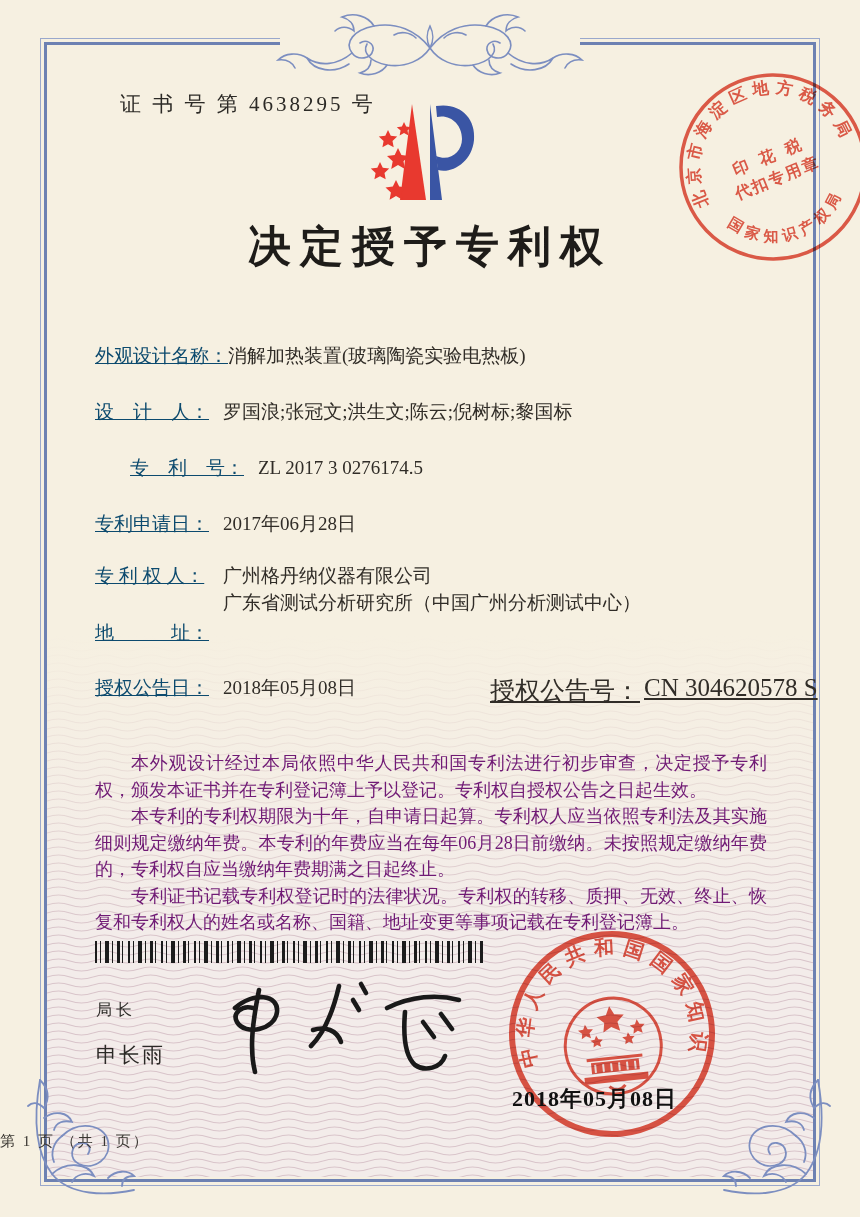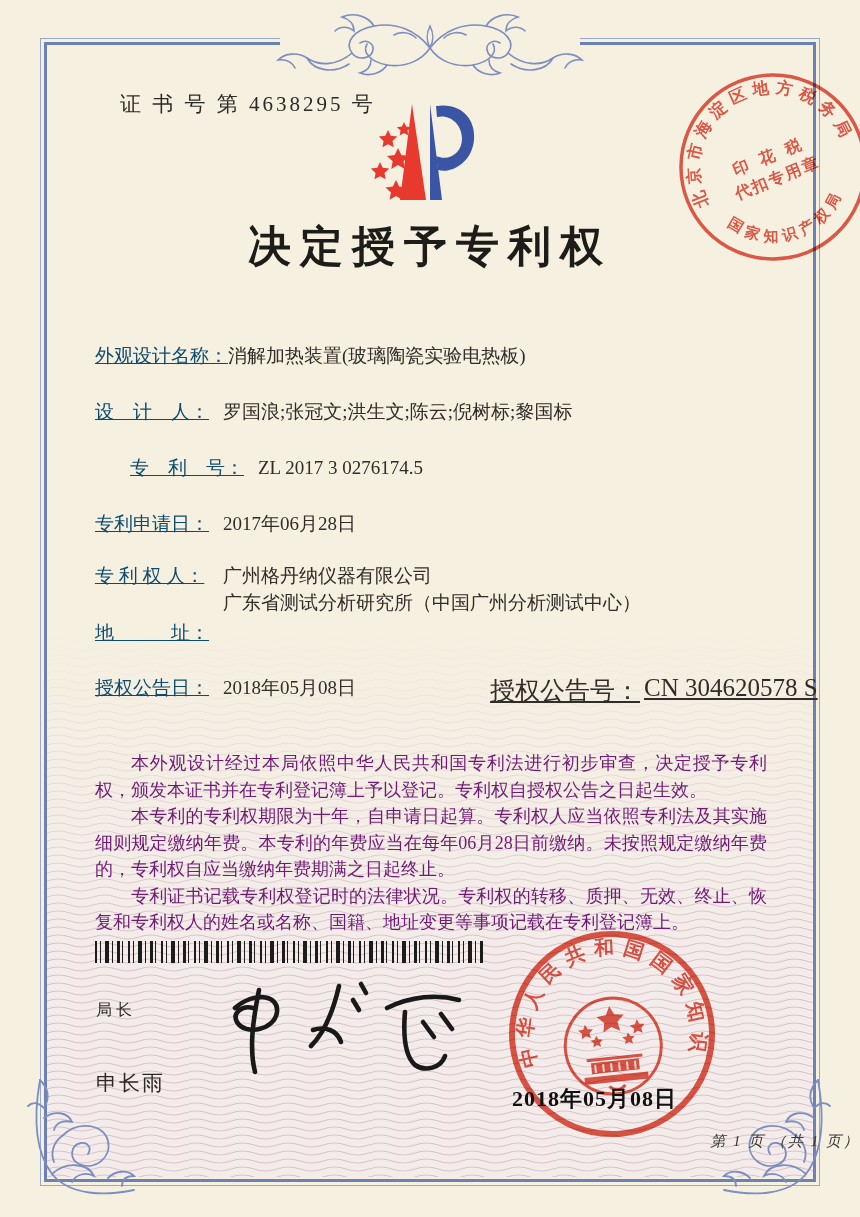--- a/index.html
+++ b/index.html
@@ -48,24 +48,24 @@
     background:repeating-linear-gradient(90deg,
       #1c1c1c 0 2px,transparent 2px 5px,
       #1c1c1c 5px 6px,transparent 6px 10px,
       #1c1c1c 10px 14px,transparent 14px 17px,
       #1c1c1c 17px 18px,transparent 18px 22px,
       #1c1c1c 22px 25px,transparent 25px 27px,
       #1c1c1c 27px 28px,transparent 28px 33px);
   }
   
   .director-title{position:absolute;left:96px;top:1000px;font-size:16px;letter-spacing:4px;font-family:"Liberation Sans","DejaVu Sans",sans-serif;color:#2b2926;}
-  .director-name{position:absolute;left:96px;top:1041px;font-size:21px;letter-spacing:2px;font-family:"Liberation Sans","DejaVu Sans",sans-serif;color:#2b2926;margin-top:28px;}
+  .director-name{position:absolute;left:96px;top:1041px;font-size:21px;letter-spacing:2px;font-family:"Liberation Sans","DejaVu Sans",sans-serif;color:#2b2926;}
   .footer{
-    position:absolute;left:0;top:1132px;width:860px;text-align:right;
-    font-size:15px;letter-spacing:2px;color:#3a3732;font-style:italic;
+    position:absolute;left:0;top:1132px;width:860px;text-align:left;
+    font-size:15px;letter-spacing:2px;color:#3a3732;
   }
   .grant-date-stamp{
     position:absolute;left:512px;top:1084px;width:200px;
     font-size:22px;font-weight:600;letter-spacing:1px;color:#111;z-index:6;
   }
   .seal{mix-blend-mode:multiply;}
 </style>
 </head>
 <body>
 

